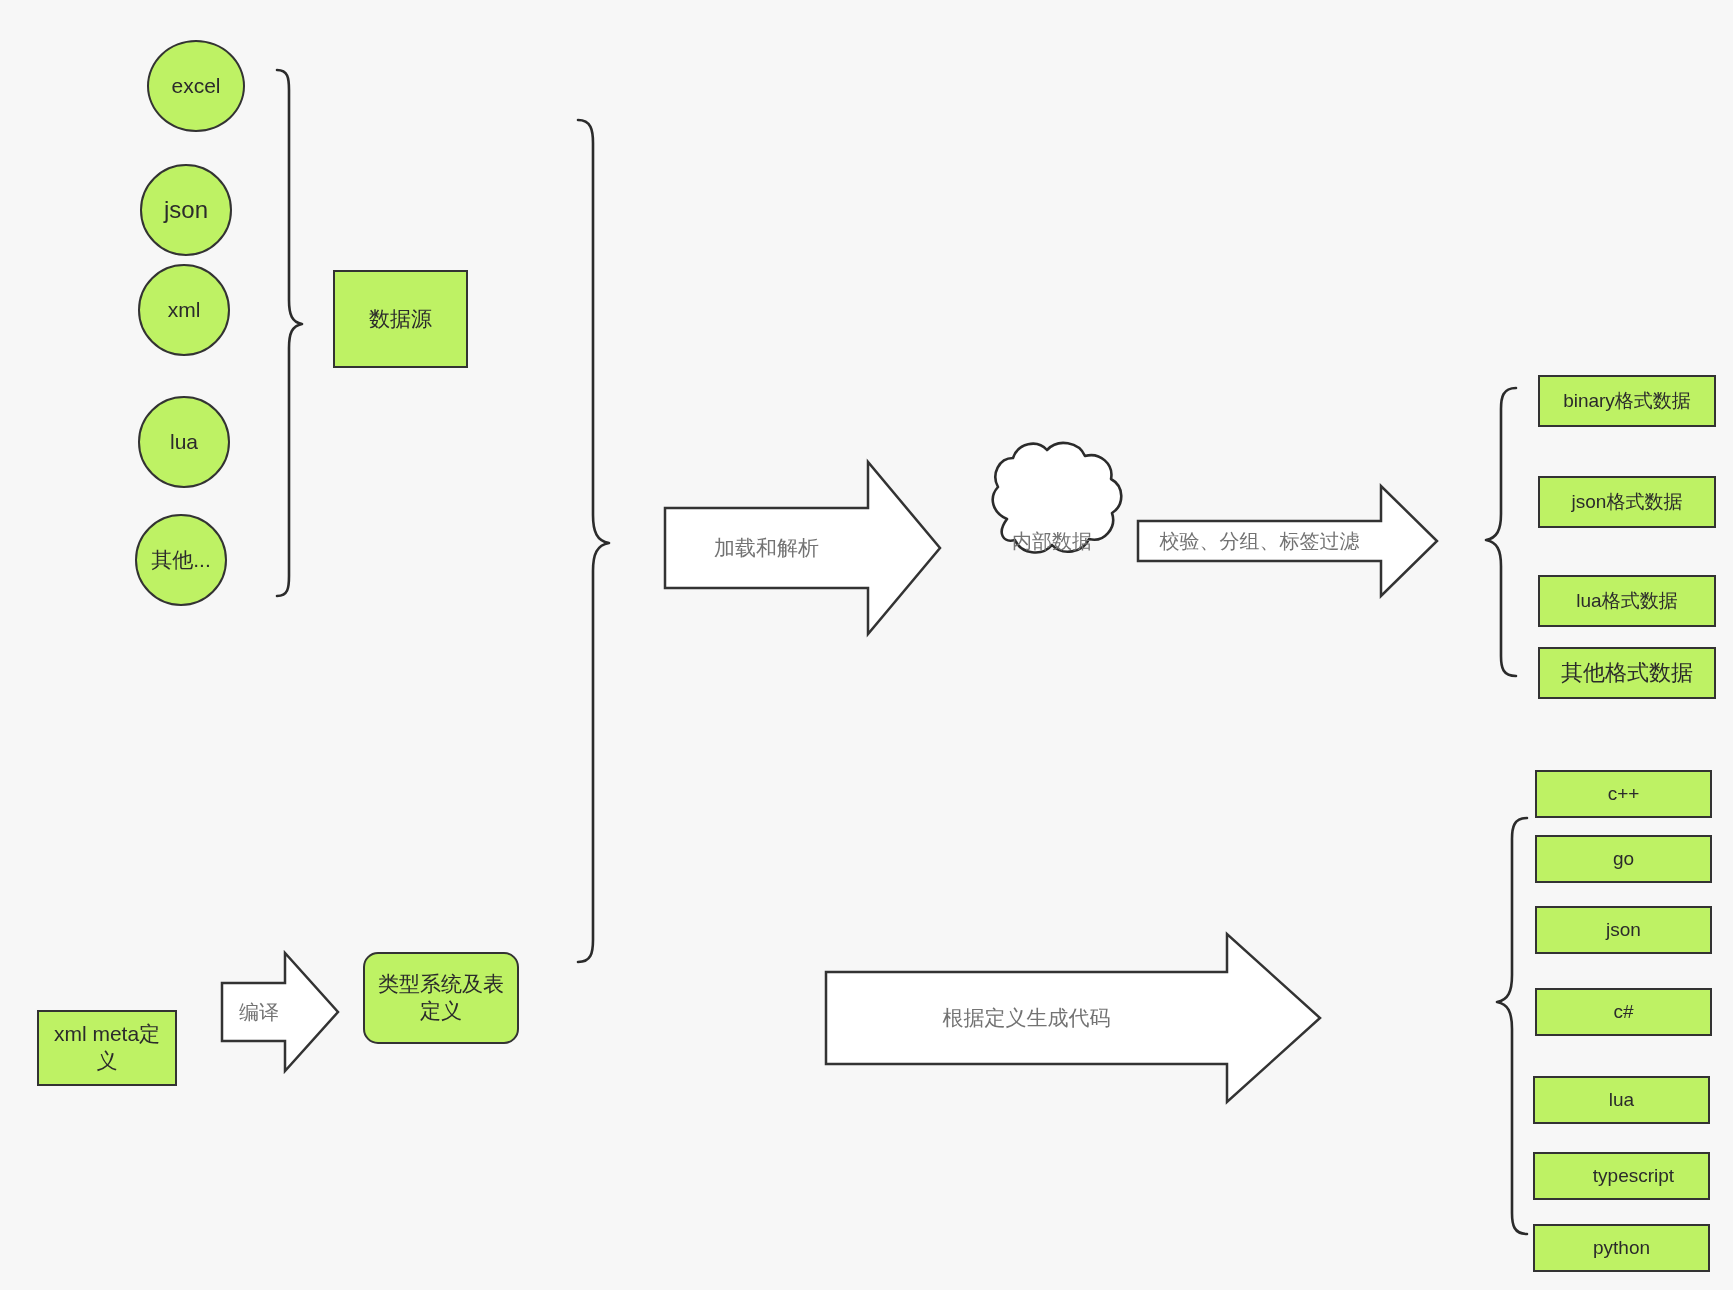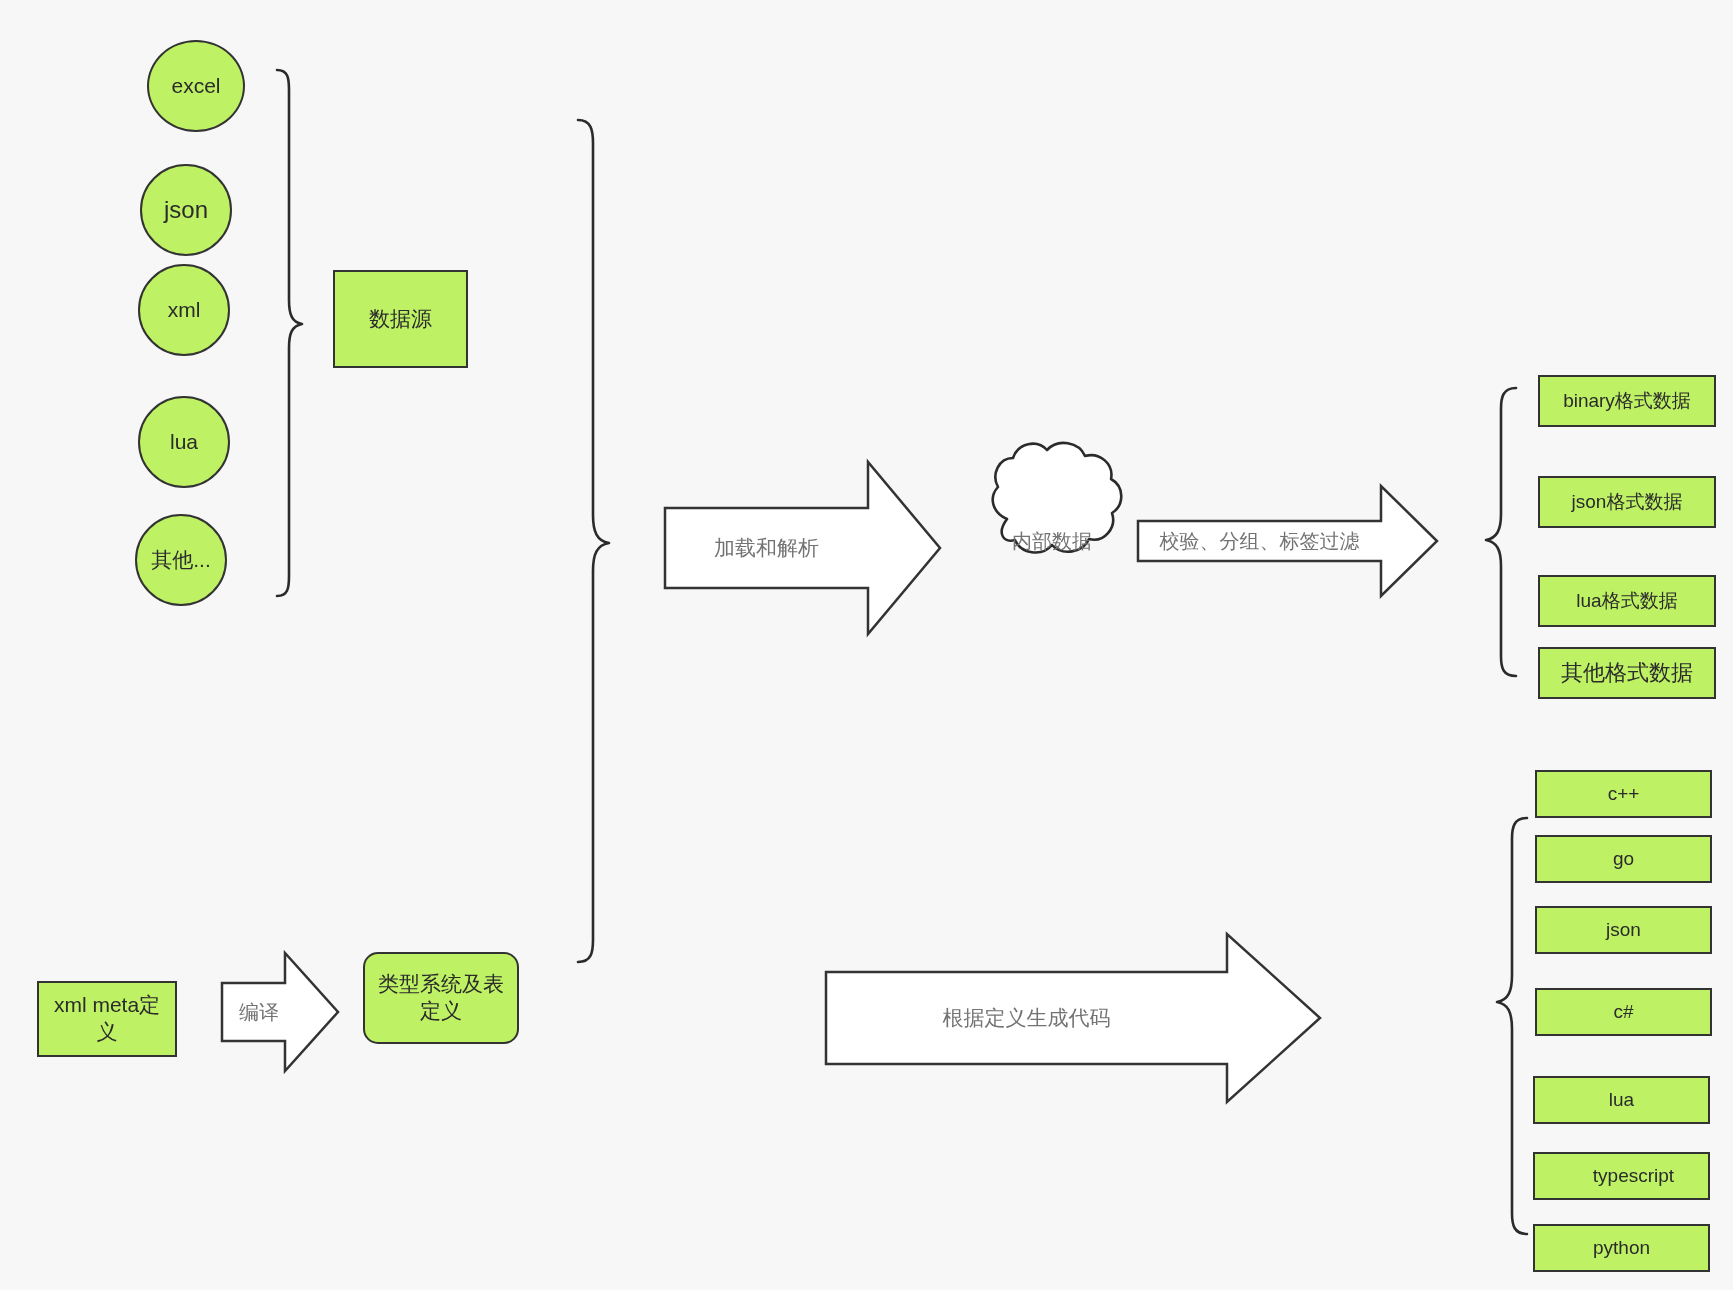--- a/index.html
+++ b/index.html
@@ -171,21 +171,21 @@
   </div>
 
   <div class="node rect" style="left:1538px; top:575px; width:178px; height:52px; font-size:19px;">
     <span>lua格式数据</span>
   </div>
 
   <div class="node rect" style="left:1538px; top:647px; width:178px; height:52px; font-size:22px;">
     <span>其他格式数据</span>
   </div>
 
-  <div class="node rect" style="left:37px; top:981px; width:140px; height:76px; font-size:21px; padding:4px 8px;">
+  <div class="node rect" style="left:37px; top:1010px; width:140px; height:76px; font-size:21px; padding:4px 8px;">
     <span>xml meta定义</span>
   </div>
 
   <div class="node round-rect" style="left:363px; top:952px; width:156px; height:92px; font-size:21px; padding:0 10px;">
     <span>类型系统及表定义</span>
   </div>
 
   <div class="node rect" style="left:1535px; top:770px; width:177px; height:48px; font-size:19px;">
     <span>c++</span>
   </div>

